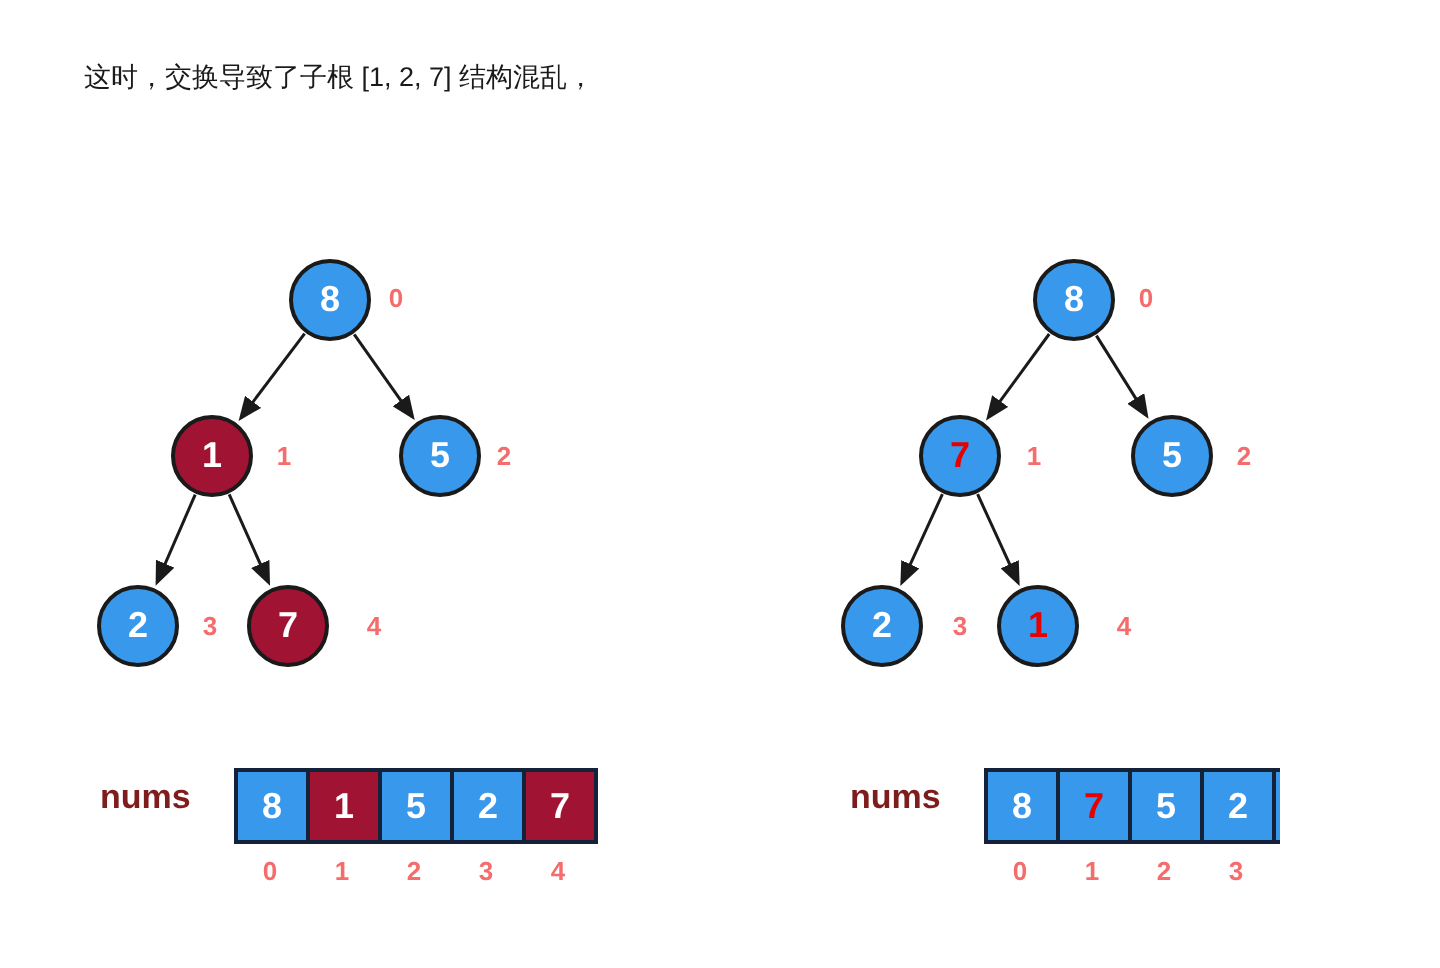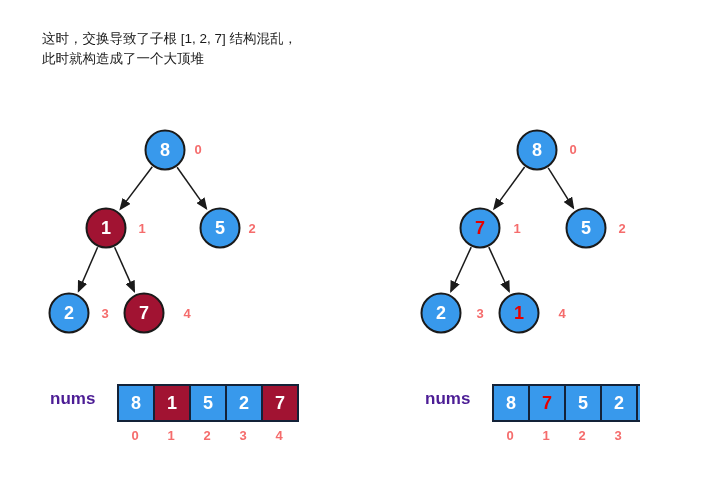--- a/index.html
+++ b/index.html
@@ -68,21 +68,21 @@
   .tir0 { left: 573px; top: 149px; }
   .tir1 { left: 517px; top: 228px; }
   .tir2 { left: 622px; top: 228px; }
   .tir3 { left: 480px; top: 313px; }
   .tir4 { left: 562px; top: 313px; }
   
   .nums-label {
     position: absolute;
     font-size: 17px;
     font-weight: bold;
-    color: #4c1d95;
+    color: #7f1d1d;
   }
   .nl-left  { left: 50px;  top: 389px; }
   .nl-right { left: 425px; top: 389px; }
   .array-row {
     position: absolute;
     display: flex;
   }
   .ar-left  { left: 117px; top: 384px; }
   .ar-right { left: 492px; top: 384px; }
   .cell {
@@ -115,21 +115,20 @@
     text-align: center;
   }
 </style>
 </head>
 <body>
 
 <div class="canvas">
 
   <div class="annotation">
     <div>这时，交换导致了子根 [1, 2, 7] 结构混乱，</div>
-    <div>此时就构造成了一个大顶堆</div>
   </div>
 
   <svg class="edges" width="720" height="484" viewBox="0 0 720 484">
     <defs>
       <marker id="arrow" markerUnits="userSpaceOnUse" markerWidth="12" markerHeight="10" refX="10" refY="5" orient="auto">
         <path d="M0,0 L12,5 L0,10 z" fill="#1a1a1a"></path>
       </marker>
     </defs>
     <line x1="152.3" y1="166.8" x2="120.5" y2="208.9" stroke="#1a1a1a" stroke-width="1.5" marker-end="url(#arrow)"></line>
     <line x1="177.1" y1="167.2" x2="206.2" y2="208.4" stroke="#1a1a1a" stroke-width="1.5" marker-end="url(#arrow)"></line>

